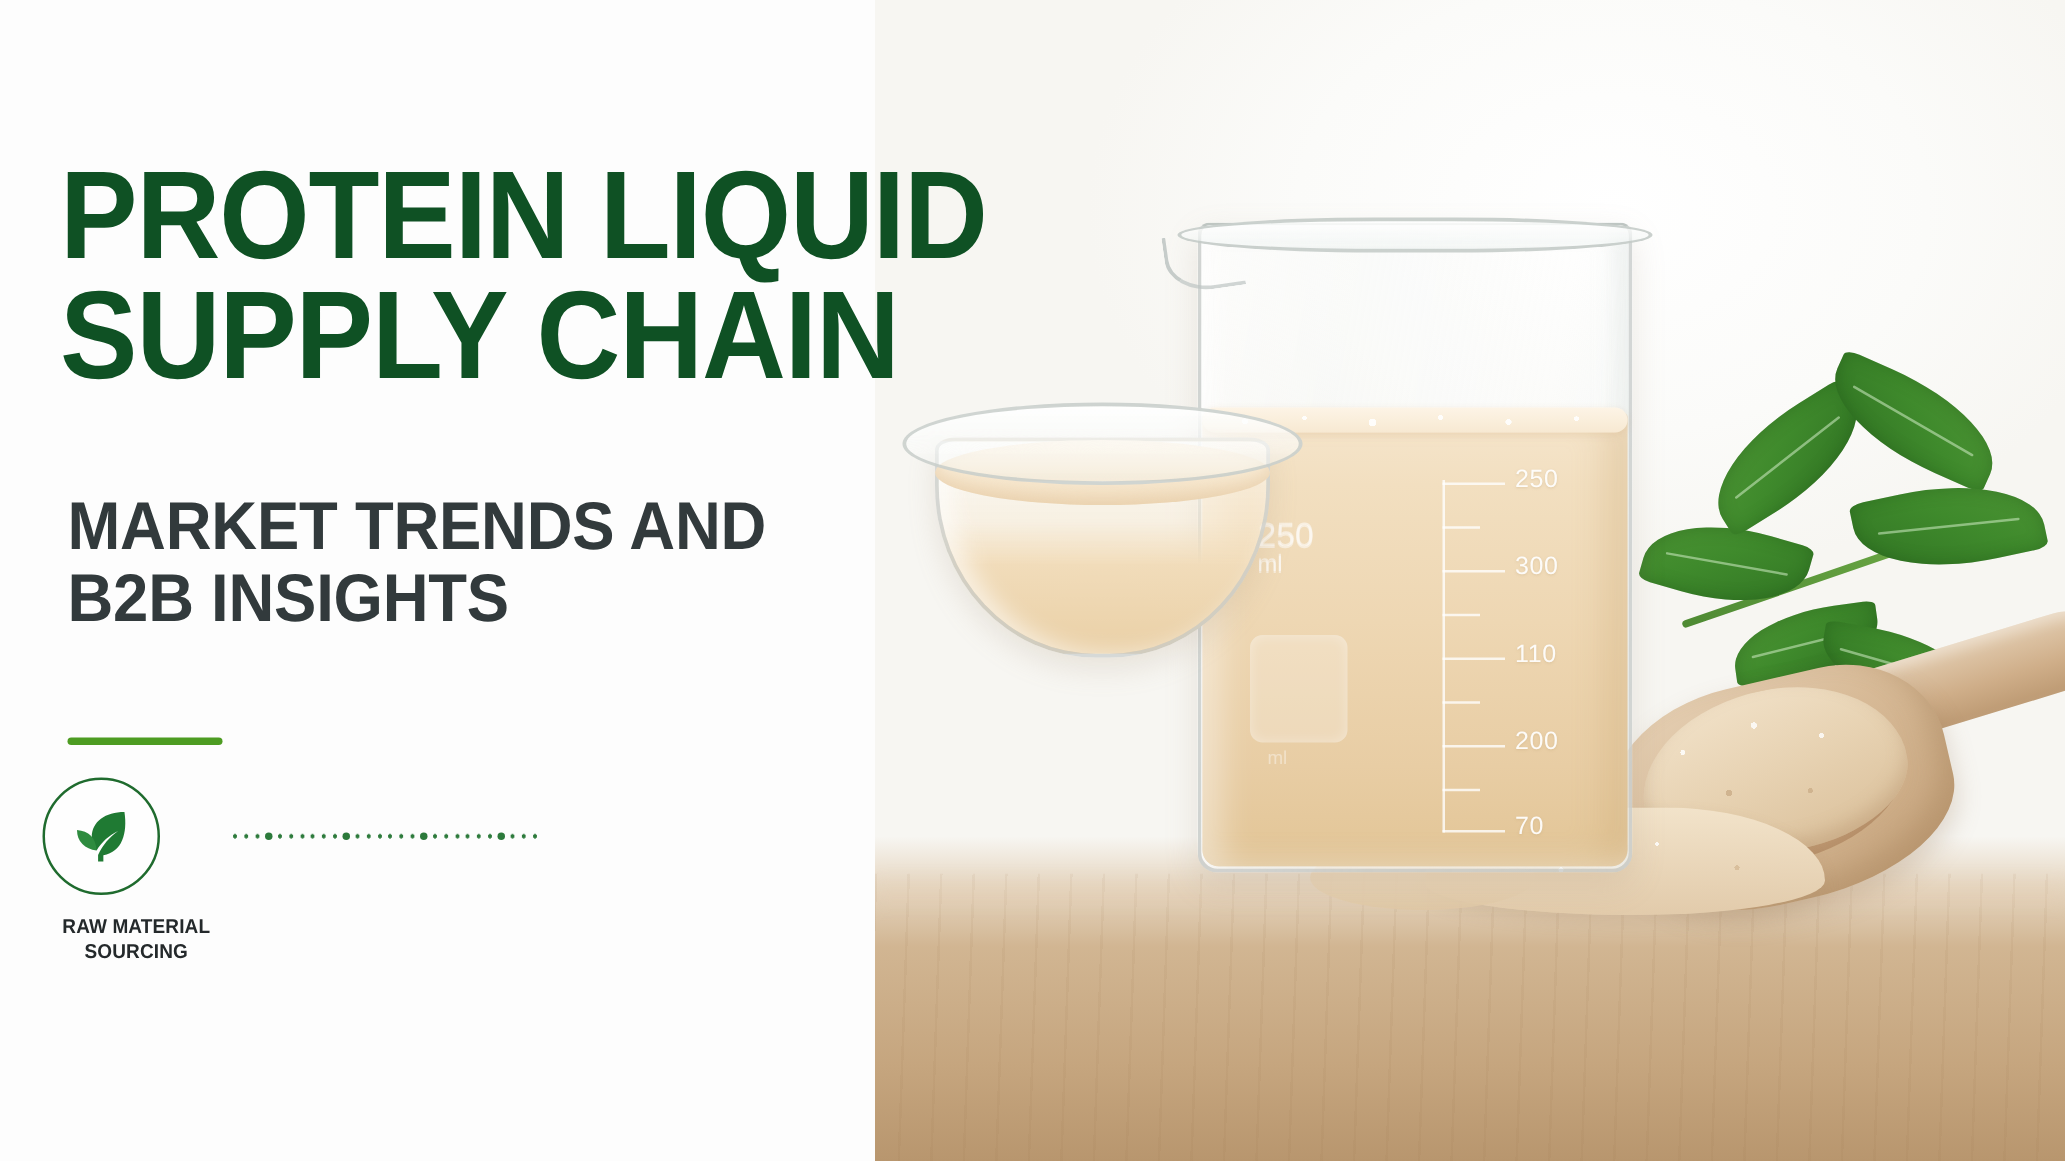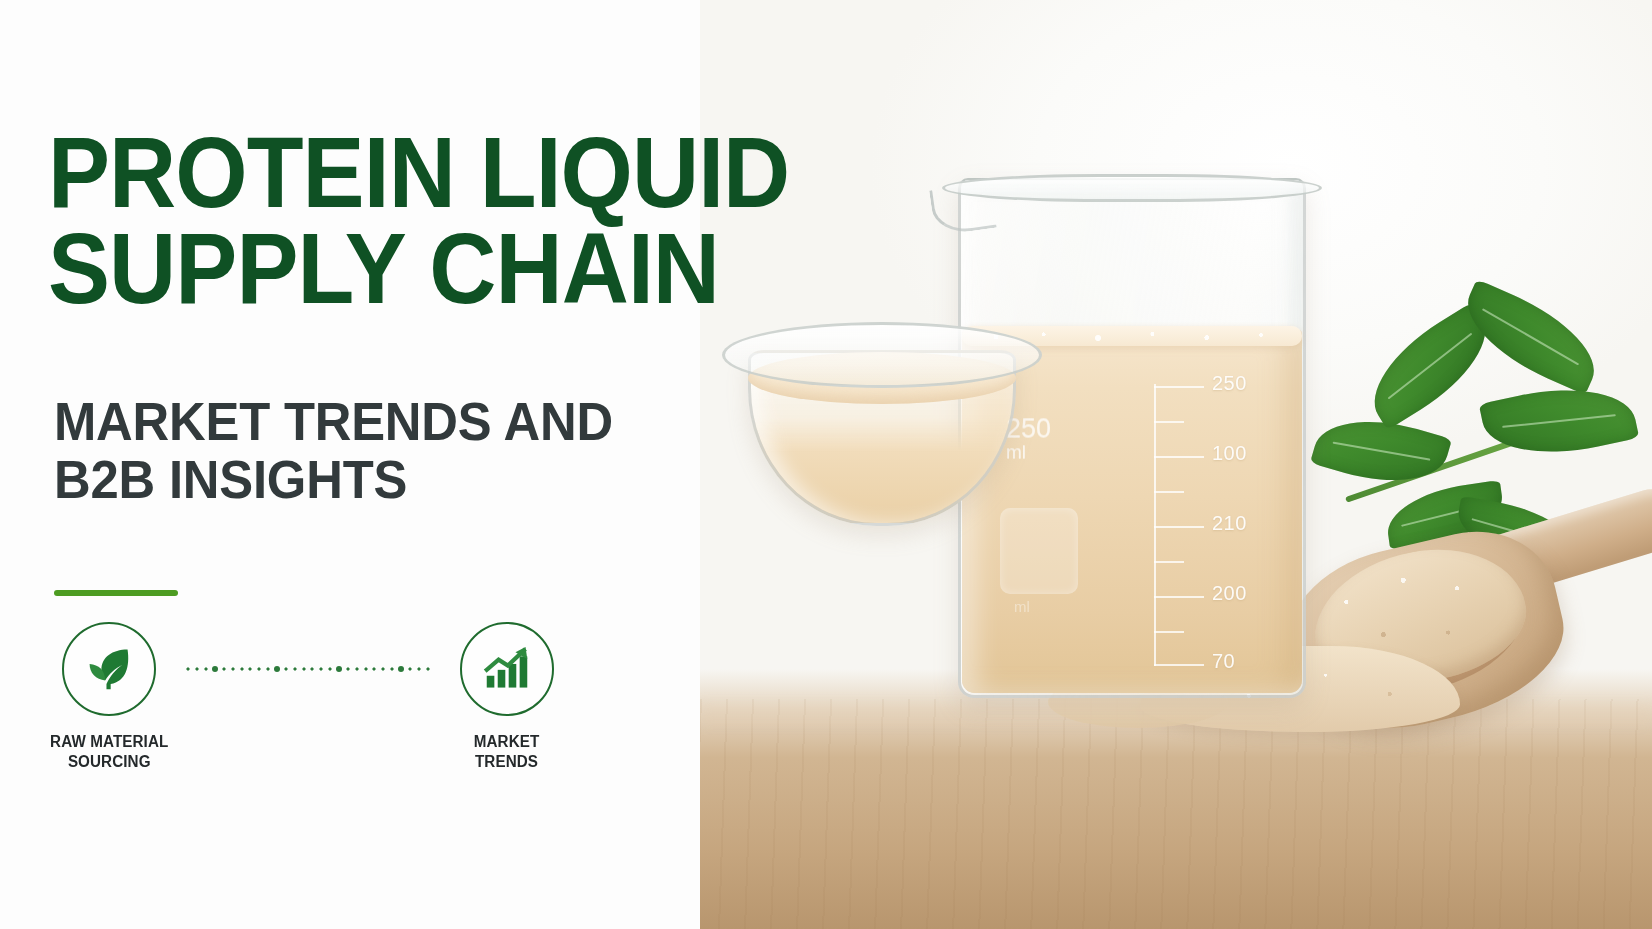--- a/index.html
+++ b/index.html
@@ -250,21 +250,21 @@
 
   
   .steps {
     position:absolute; left:34px; top:622px;
     width:820px; height:200px;
     display:flex; align-items:flex-start;
   }
   .step {
     position:relative;
     width:150px;
-    display:flex; flex-direction:column; align-items:center;
+    display:flex; flex-direction:column; 
   }
   .step-circle {
     width:94px; height:94px; border-radius:50%;
     border:2px solid #1f6b2e;
     display:flex; align-items:center; justify-content:center;
     background:rgba(255,255,255,.45);
   }
   .step-circle svg { width:54px; height:54px; display:block; }
   .step-label {
     margin-top:16px; text-align:center;
@@ -337,25 +337,25 @@
       <div class="ml-mark">ml</div>
 
       <div class="scale">
         <div class="scale-axis"></div>
 
         <div class="tick major" style="top:2px"></div>
         <div class="tick-label" style="top:2px">250</div>
         <div class="tick minor" style="top:37px"></div>
 
         <div class="tick major" style="top:72px"></div>
-        <div class="tick-label" style="top:72px">100</div>
+        <div class="tick-label" style="top:72px">300</div>
         <div class="tick minor" style="top:107px"></div>
 
         <div class="tick major" style="top:142px"></div>
-        <div class="tick-label" style="top:142px">210</div>
+        <div class="tick-label" style="top:142px">110</div>
         <div class="tick minor" style="top:177px"></div>
 
         <div class="tick major" style="top:212px"></div>
         <div class="tick-label" style="top:212px">200</div>
         <div class="tick minor" style="top:247px"></div>
 
         <div class="tick major" style="top:280px"></div>
         <div class="tick-label" style="top:280px">70</div>
       </div>
     </div>
@@ -404,30 +404,16 @@
         <div class="dots"></div>
         <div class="dot-big"></div>
       </div>
 
 
       <div class="connector">
         <div class="dots"></div>
         <div class="dot-big"></div>
       </div>
 
-      <div class="step">
-        <div class="step-circle">
-          <svg viewBox="0 0 64 64">
-            <rect x="8" y="40" width="9" height="14" fill="#1f7a33"></rect>
-            <rect x="21" y="33" width="9" height="21" fill="#1f7a33"></rect>
-            <rect x="34" y="26" width="9" height="28" fill="#1f7a33"></rect>
-            <rect x="47" y="17" width="9" height="37" fill="#1f7a33"></rect>
-            <path d="M8 33 L22 21 L33 28 L52 10" stroke="#2e8b3f" stroke-width="5" fill="none" stroke-linecap="square"></path>
-            <path d="M54 6 L56 20 L42 12 Z" fill="#2e8b3f"></path>
-          </svg>
-        </div>
-        <div class="step-label">MARKET
-TRENDS</div>
-      </div>
 
     </div>
   </div>
 </div>
 
 </body></html>

